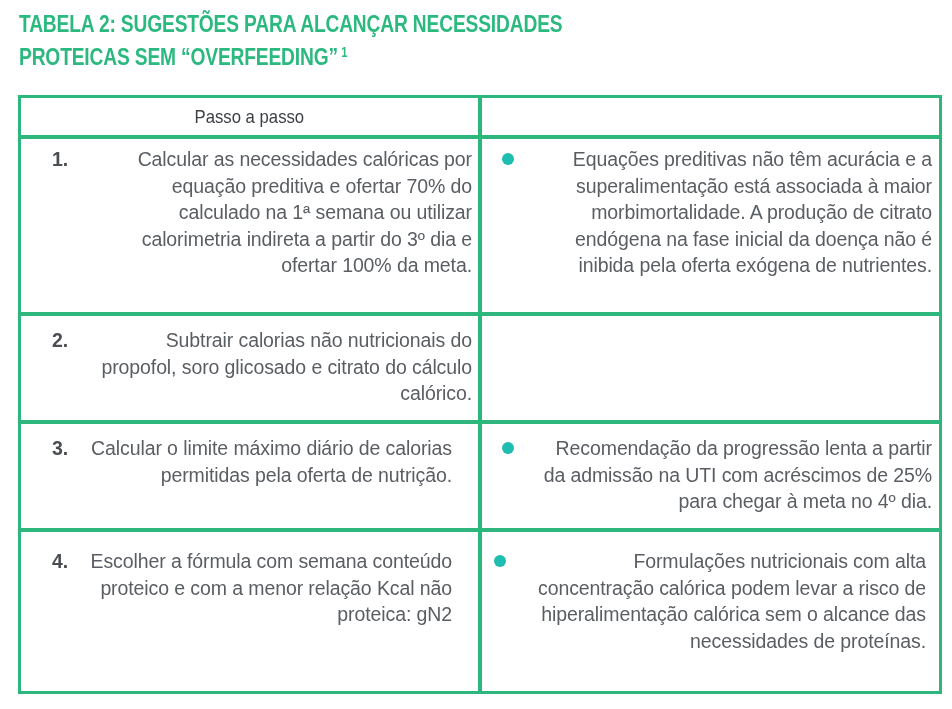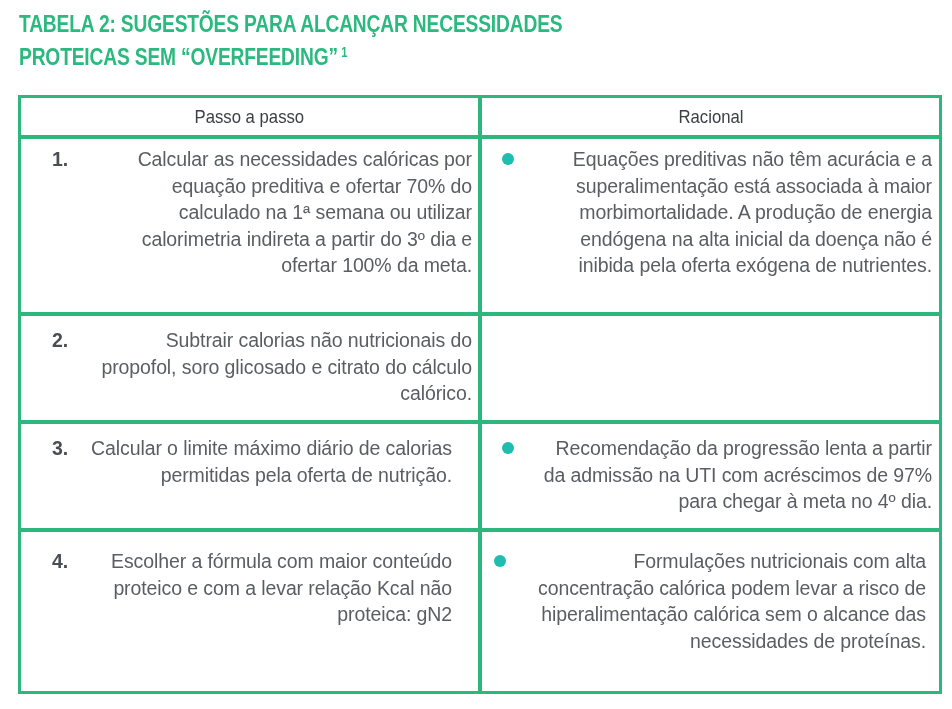--- a/index.html
+++ b/index.html
@@ -117,48 +117,45 @@
 
   <div class="vline"></div>
   <div class="hline" style="top:37px"></div>
   <div class="hline" style="top:214px"></div>
   <div class="hline" style="top:322px"></div>
   <div class="hline" style="top:430px"></div>
 
   <div class="hcell" style="left:0;width:457px">
     <span>Passo a passo</span>
   </div>
-  <div class="hcell" style="left:461px;width:457px">
-    <span>Racional</span>
-  </div>
 
   <div class="cell" style="left:31px;top:48px;width:420px">
     <span class="num">1.</span>
     <span class="txt">Calcular as necessidades calóricas por equação preditiva e ofertar 70% do calculado na 1ª semana ou utilizar calorimetria indireta a partir do 3º dia e ofertar 100% da meta.</span>
   </div>
   <div class="cell rcell" style="left:481px;top:48px;width:430px">
     <span class="bullet"></span>
-    <span class="txt">Equações preditivas não têm acurácia e a superalimentação está associada à maior morbimortalidade. A produção de energia endógena na alta inicial da doença não é inibida pela oferta exógena de nutrientes.</span>
+    <span class="txt">Equações preditivas não têm acurácia e a superalimentação está associada à maior morbimortalidade. A produção de citrato endógena na fase inicial da doença não é inibida pela oferta exógena de nutrientes.</span>
   </div>
 
   <div class="cell" style="left:31px;top:229px;width:420px">
     <span class="num">2.</span>
     <span class="txt">Subtrair calorias não nutricionais do propofol, soro glicosado e citrato do cálculo calórico.</span>
   </div>
 
   <div class="cell" style="left:31px;top:337px;width:400px">
     <span class="num">3.</span>
     <span class="txt">Calcular o limite máximo diário de calorias permitidas pela oferta de nutrição.</span>
   </div>
   <div class="cell rcell" style="left:481px;top:337px;width:430px">
     <span class="bullet"></span>
-    <span class="txt">Recomendação da progressão lenta a partir da admissão na UTI com acréscimos de 97% para chegar à meta no 4º dia.</span>
+    <span class="txt">Recomendação da progressão lenta a partir da admissão na UTI com acréscimos de 25% para chegar à meta no 4º dia.</span>
   </div>
 
   <div class="cell" style="left:31px;top:450px;width:400px">
     <span class="num">4.</span>
-    <span class="txt">Escolher a fórmula com maior conteúdo proteico e com a levar relação Kcal não proteica: gN2</span>
+    <span class="txt">Escolher a fórmula com semana conteúdo proteico e com a menor relação Kcal não proteica: gN2</span>
   </div>
   <div class="cell rcell" style="left:473px;top:450px;width:432px">
     <span class="bullet"></span>
     <span class="txt">Formulações nutricionais com alta concentração calórica podem levar a risco de hiperalimentação calórica sem o alcance das necessidades de proteínas.</span>
   </div>
 </div>
 
 </body></html>

